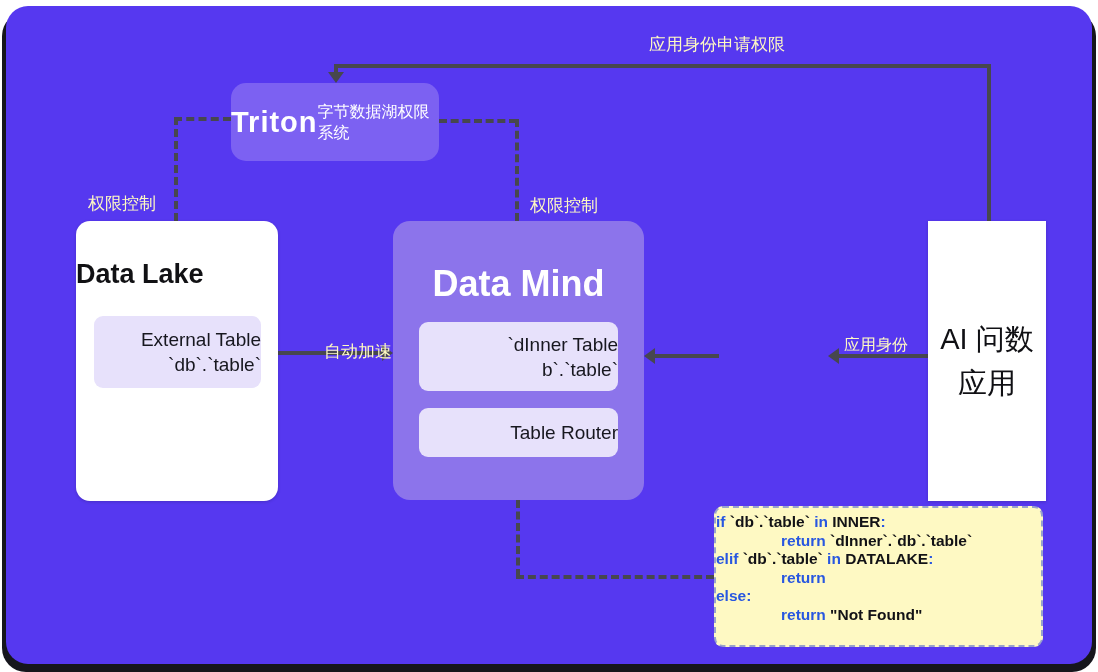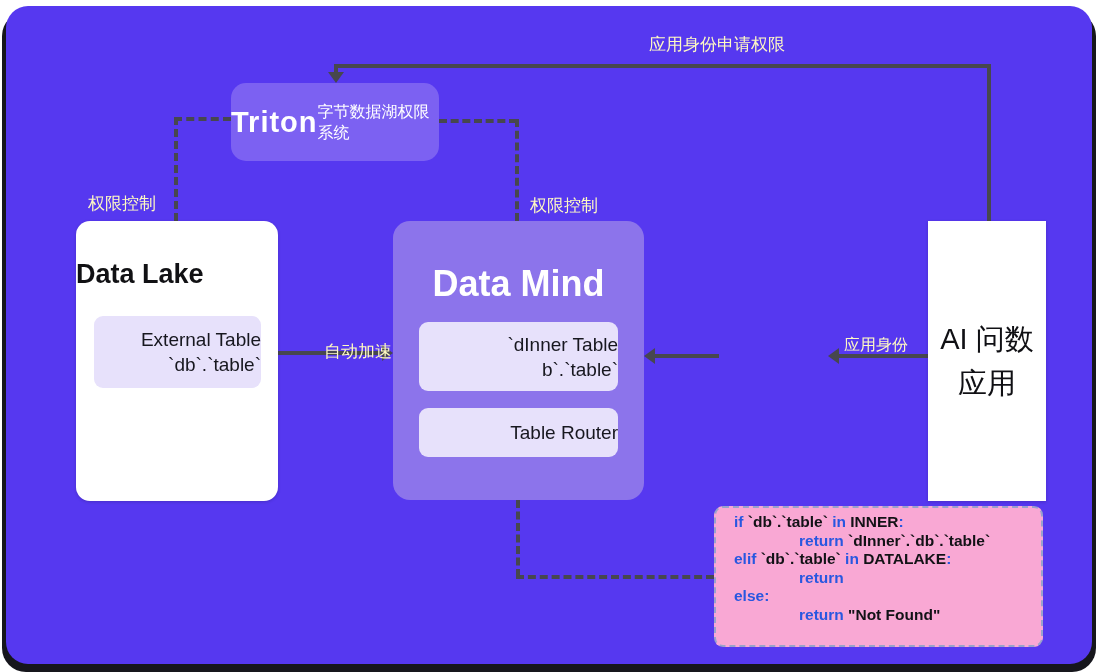--- a/index.html
+++ b/index.html
@@ -52,22 +52,22 @@
   .dash-v { position:absolute; width:0; border-left:4px dashed #47474F; }
   .arrow { position:absolute; width:0; height:0; }
   .arrow-down  { border-left:8px solid transparent; border-right:8px solid transparent; border-top:11px solid #47474F; }
   .arrow-right { border-top:8px solid transparent; border-bottom:8px solid transparent; border-left:11px solid #47474F; }
   .arrow-left  { border-top:8px solid transparent; border-bottom:8px solid transparent; border-right:11px solid #47474F; }
 
   .edge-label { position:absolute; font-size:17px; font-weight:400; color:#fef9c3; white-space:nowrap; }
 
   
   #code-box { position:absolute; left:708px; top:500px; width:329px; height:141px;
-              background:#f9a8d4; border:2px dashed #99A2CC; border-radius:9px;
-              padding:5px 18px; }
+              background:#fef9c3; border:2px dashed #99A2CC; border-radius:9px;
+              padding:5px 0; }
   .code-line { font-size:15.5px; font-weight:700; line-height:18.5px; color:#121216; white-space:pre; }
   .code-line.indent { padding-left:65px; }
   .code-line .kw { color:#2857E0; }
 </style>
 </head>
 <body>
 
 <div id="stage">
   <div id="canvas-back"></div>
   <div id="canvas">

